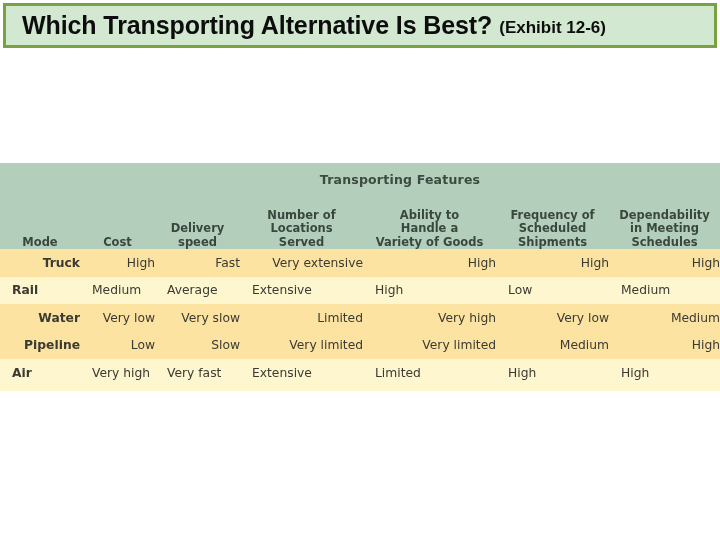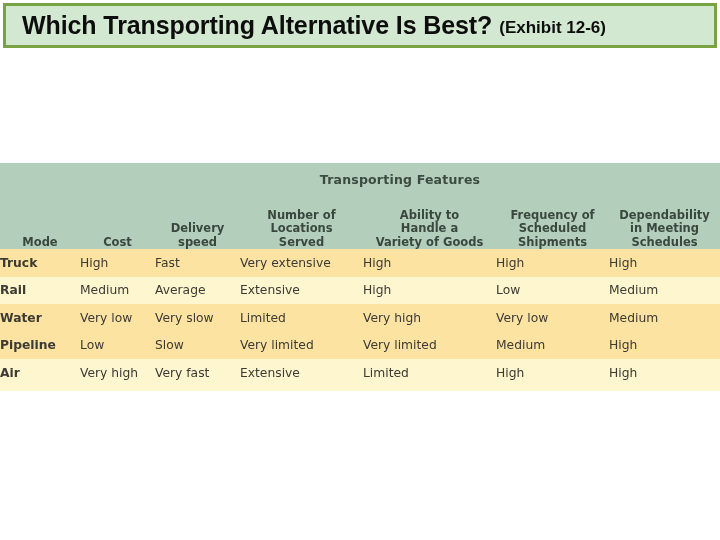--- a/index.html
+++ b/index.html
@@ -92,22 +92,22 @@
     font-size: 11.5px;
     font-weight: bold;
     color: #3a473e;
     vertical-align: bottom;
     padding-bottom: 7px;
     line-height: 1.16;
   }
   .colhead .hdr-lines { display: block; text-align: center; }
 
   
-  tr.row-odd td { background: #fce3a1; }
-  tr.row-even td { background: #fdf6cf; }
+  tr.row-odd td { background: #fce3a1; text-align: right; }
+  tr.row-even td { background: #fdf6cf; padding-left: 12px; }
   tr.drow td {
     height: 27.5px;
     font-size: 12.3px;
     color: #3b3a33;
     vertical-align: middle;
     line-height: 1;
   }
   td.c-mode   { padding-left: 16px; text-align: left;   font-weight: bold; }
   td.c-cost   { padding-left: 10px; text-align: left; }
   td.c-speed  { padding-left: 12px; text-align: left; }

